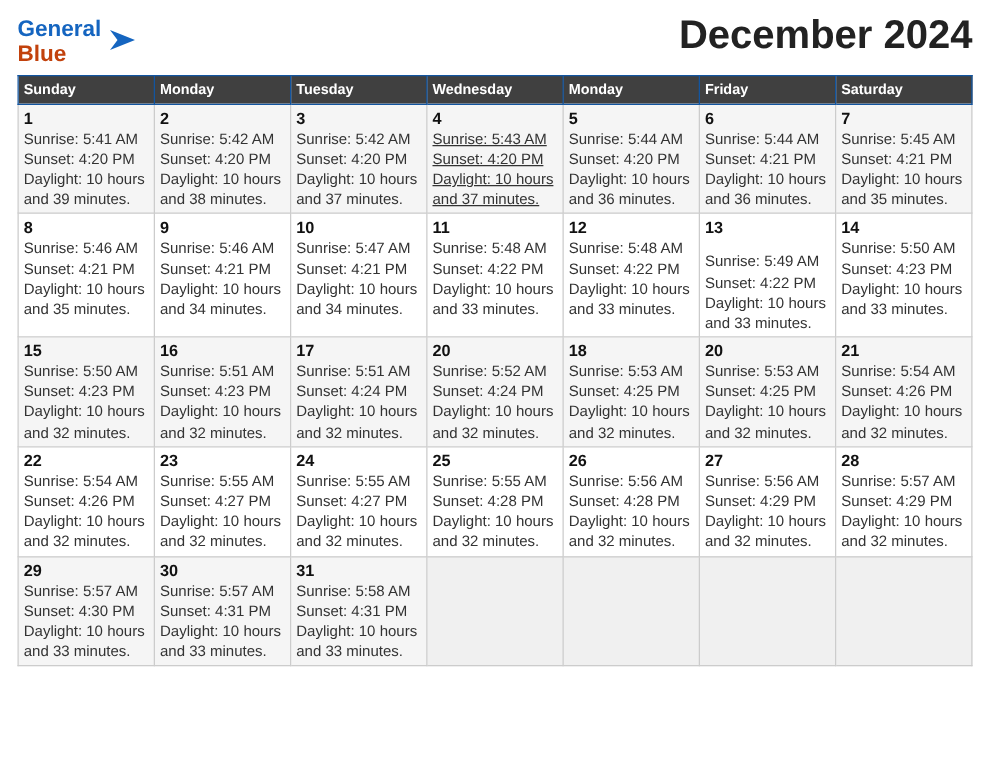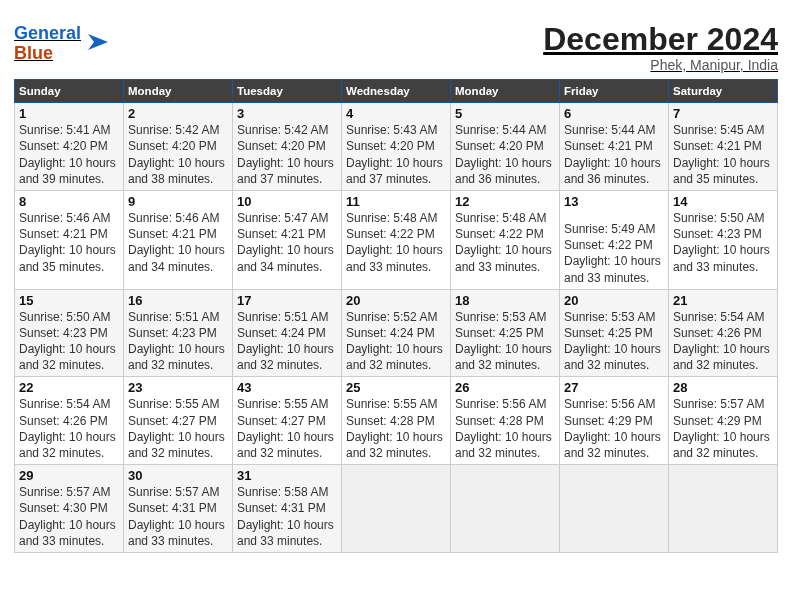--- a/index.html
+++ b/index.html
@@ -9,24 +9,23 @@
       width: 792px;
       height: 612px;
       overflow: hidden;
     }
     .container {
       width: 792px;
       padding: 10px 14px 10px 14px;
     }
     .header-row {
       display: flex;
-      align-items: center;
+      align-items: flex-start;
       justify-content: space-between;
       margin-bottom: 6px;
-      text-decoration: underline;
     }
     .logo {
       display: flex;
       align-items: center;
       margin-top: 4px;
     }
     .logo-text {
       font-size: 18px;
       font-weight: bold;
       color: #1a1a1a;
@@ -36,21 +35,20 @@
       color: #1565c0;
     }
     .logo-icon {
       width: 28px;
       height: 28px;
       margin-left: 3px;
       margin-top: -4px;
     }
     .title-block {
       text-align: right;
-      margin-top: 12px;
     }
     .month-title {
       font-size: 32px;
       font-weight: bold;
       color: #222;
       line-height: 1.1;
     }
     .subtitle {
       font-size: 14px;
       color: #555;
@@ -111,21 +109,20 @@
           <span style="color:#c2410c;">Blue</span>
         </div>
       </div>
 
       <svg class="logo-icon" viewBox="0 0 28 28" xmlns="http://www.w3.org/2000/svg">
         <polygon points="4,6 24,14 4,22 10,14" fill="#1565c0"></polygon>
       </svg>
     </div>
     <div class="title-block">
       <div class="month-title">December 2024</div>
-      <div class="subtitle">Phek, Manipur, India</div>
     </div>
   </div>
 
   <table>
     <thead>
       <tr id="header-row">
           <th>Sunday</th>
           <th>Monday</th>
           <th>Tuesday</th>
           <th>Wednesday</th>
@@ -152,21 +149,21 @@
           </td>
           <td>
             <span class="day-num">3</span>
             <div class="cell-content" style="white-space: pre-line;">Sunrise: 5:42 AM
 Sunset: 4:20 PM
 Daylight: 10 hours
 and 37 minutes.</div>
           </td>
           <td>
             <span class="day-num">4</span>
-            <div class="cell-content" style="white-space: pre-line;">Sunrise: 5:43 AM
+            <div class="cell-content" style="white-space: pre-line; text-decoration: underline;">Sunrise: 5:43 AM
 Sunset: 4:20 PM
 Daylight: 10 hours
 and 37 minutes.</div>
           </td>
           <td>
             <span class="day-num">5</span>
             <div class="cell-content" style="white-space: pre-line;">Sunrise: 5:44 AM
 Sunset: 4:20 PM
 Daylight: 10 hours
 and 36 minutes.</div>
@@ -297,21 +294,21 @@
 and 32 minutes.</div>
           </td>
           <td>
             <span class="day-num">23</span>
             <div class="cell-content" style="white-space: pre-line;">Sunrise: 5:55 AM
 Sunset: 4:27 PM
 Daylight: 10 hours
 and 32 minutes.</div>
           </td>
           <td>
-            <span class="day-num">43</span>
+            <span class="day-num">24</span>
             <div class="cell-content" style="white-space: pre-line;">Sunrise: 5:55 AM
 Sunset: 4:27 PM
 Daylight: 10 hours
 and 32 minutes.</div>
           </td>
           <td>
             <span class="day-num">25</span>
             <div class="cell-content" style="white-space: pre-line;">Sunrise: 5:55 AM
 Sunset: 4:28 PM
 Daylight: 10 hours

